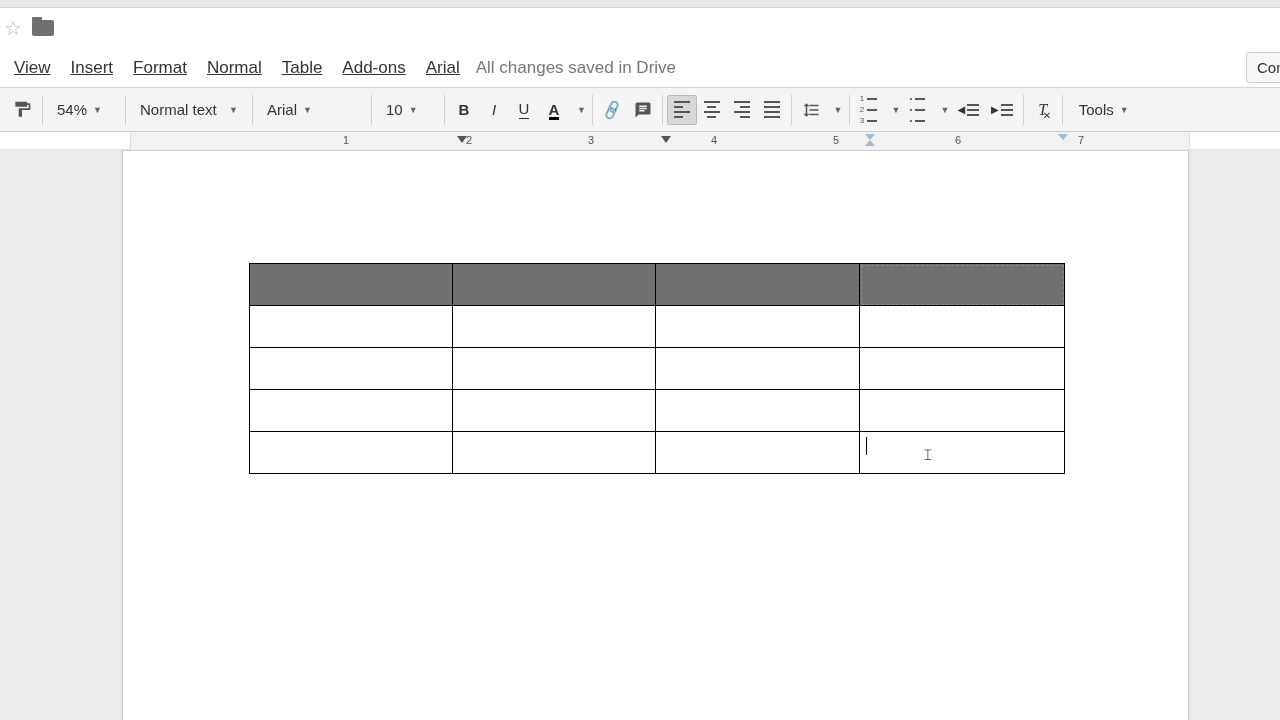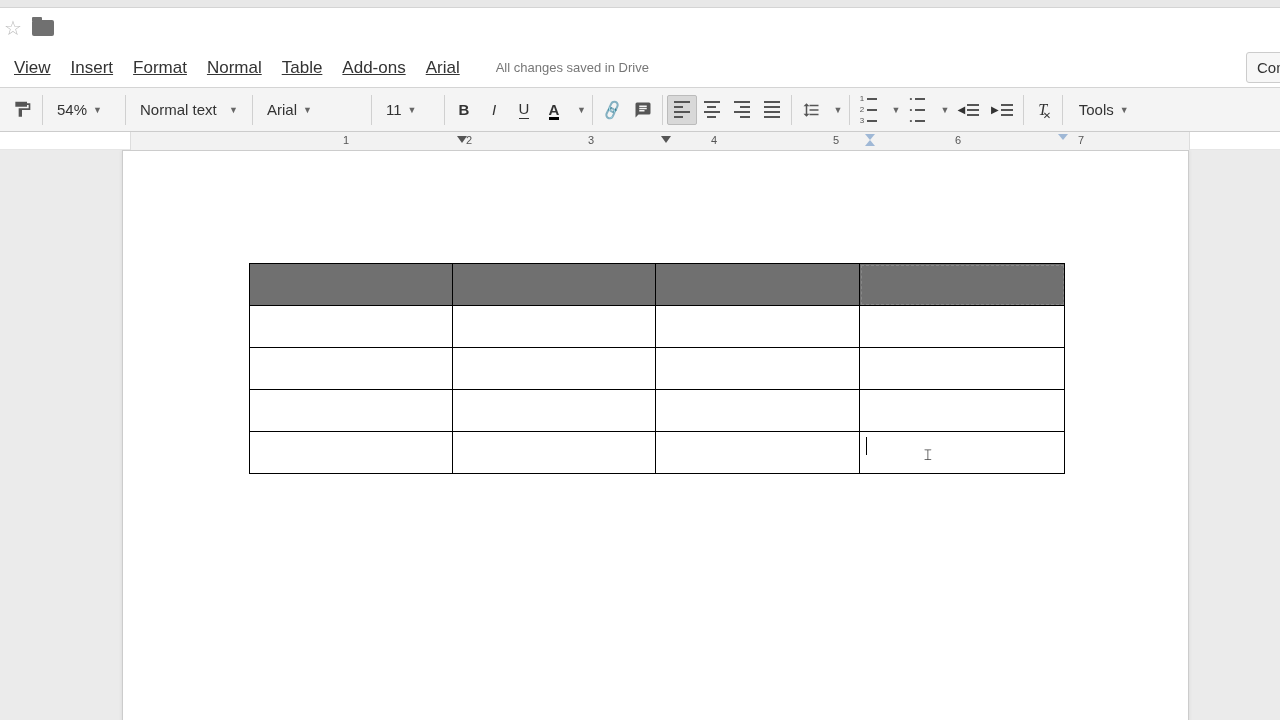--- a/index.html
+++ b/index.html
@@ -10,21 +10,21 @@
 
 
 .title-row { height: 40px; background: #fff; display: flex; align-items: center; padding: 0 4px; gap: 10px; }
 .star-icon { color: #bbb; font-size: 20px; }
 .folder-icon { width: 22px; height: 16px; background: #707070; border-radius: 2px; position: relative; }
 .folder-icon::before { content: ""; position: absolute; top: -3px; left: 0; width: 10px; height: 4px; background: #707070; border-radius: 1px 1px 0 0; }
 
 
 .menu-bar { height: 40px; display: flex; align-items: center; padding: 0 4px; font-size: 17px; color: #333; border-bottom: 1px solid #d4d4d4; }
 .menu-item { padding: 6px 10px; cursor: pointer; text-decoration: underline; }
-.save-status { margin-left: 26px; color: #777; font-size: 13px; }
+.save-status { margin-left: 6px; color: #777; font-size: 17px; }
 .spacer { flex: 1; }
 .comments-btn { border: 1px solid #ccc; border-radius: 3px; padding: 6px 10px; font-size: 15px; color: #333; background: #f7f7f7; margin-right: -10px; overflow: hidden; width: 40px; text-align: left; }
 
 
 .toolbar { height: 44px; background: #f4f4f4; border-bottom: 1px solid #ccc; display: flex; align-items: center; padding: 0 6px; gap: 0; font-size: 15px; color: #333; }
 .toolbar .sep { width: 1px; height: 30px; background: #d0d0d0; margin: 0 4px; }
 .tbtn { height: 30px; min-width: 30px; display: inline-flex; align-items: center; justify-content: center; padding: 0 6px; border-radius: 2px; cursor: pointer; }
 .tbtn.active { background: #d8d8d8; border: 1px solid #bbb; }
 .dropdown-arrow { margin-left: 6px; font-size: 9px; color: #666; }
 .zoom-box, .style-box, .font-box, .size-box { display: flex; align-items: center; height: 30px; padding: 0 10px; cursor: pointer; }
@@ -127,21 +127,21 @@
     <span>Normal text</span>
     <span class="dropdown-arrow">▼</span>
   </span>
   <span class="sep"></span>
   <span class="font-box">
     <span>Arial</span>
     <span class="dropdown-arrow">▼</span>
   </span>
   <span class="sep"></span>
   <span class="size-box">
-    <span>11</span>
+    <span>10</span>
     <span class="dropdown-arrow">▼</span>
   </span>
   <span class="sep"></span>
   <span class="tbtn b">B</span>
   <span class="tbtn i">I</span>
   <span class="tbtn">
       <span class="u-line">U</span>
     </span>
   <span class="tbtn">
     <span class="color-A">A<span class="underline"></span></span>

